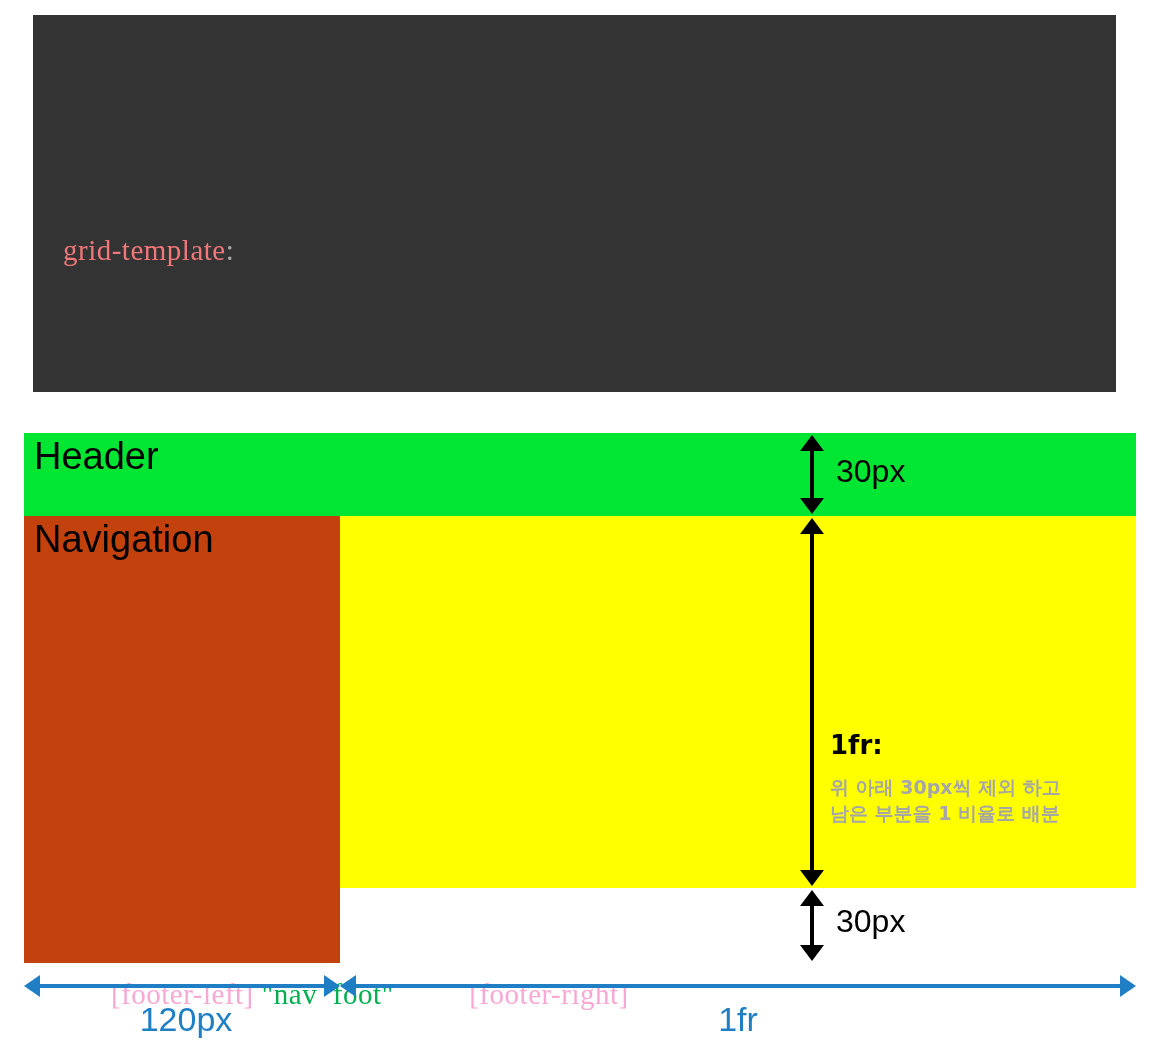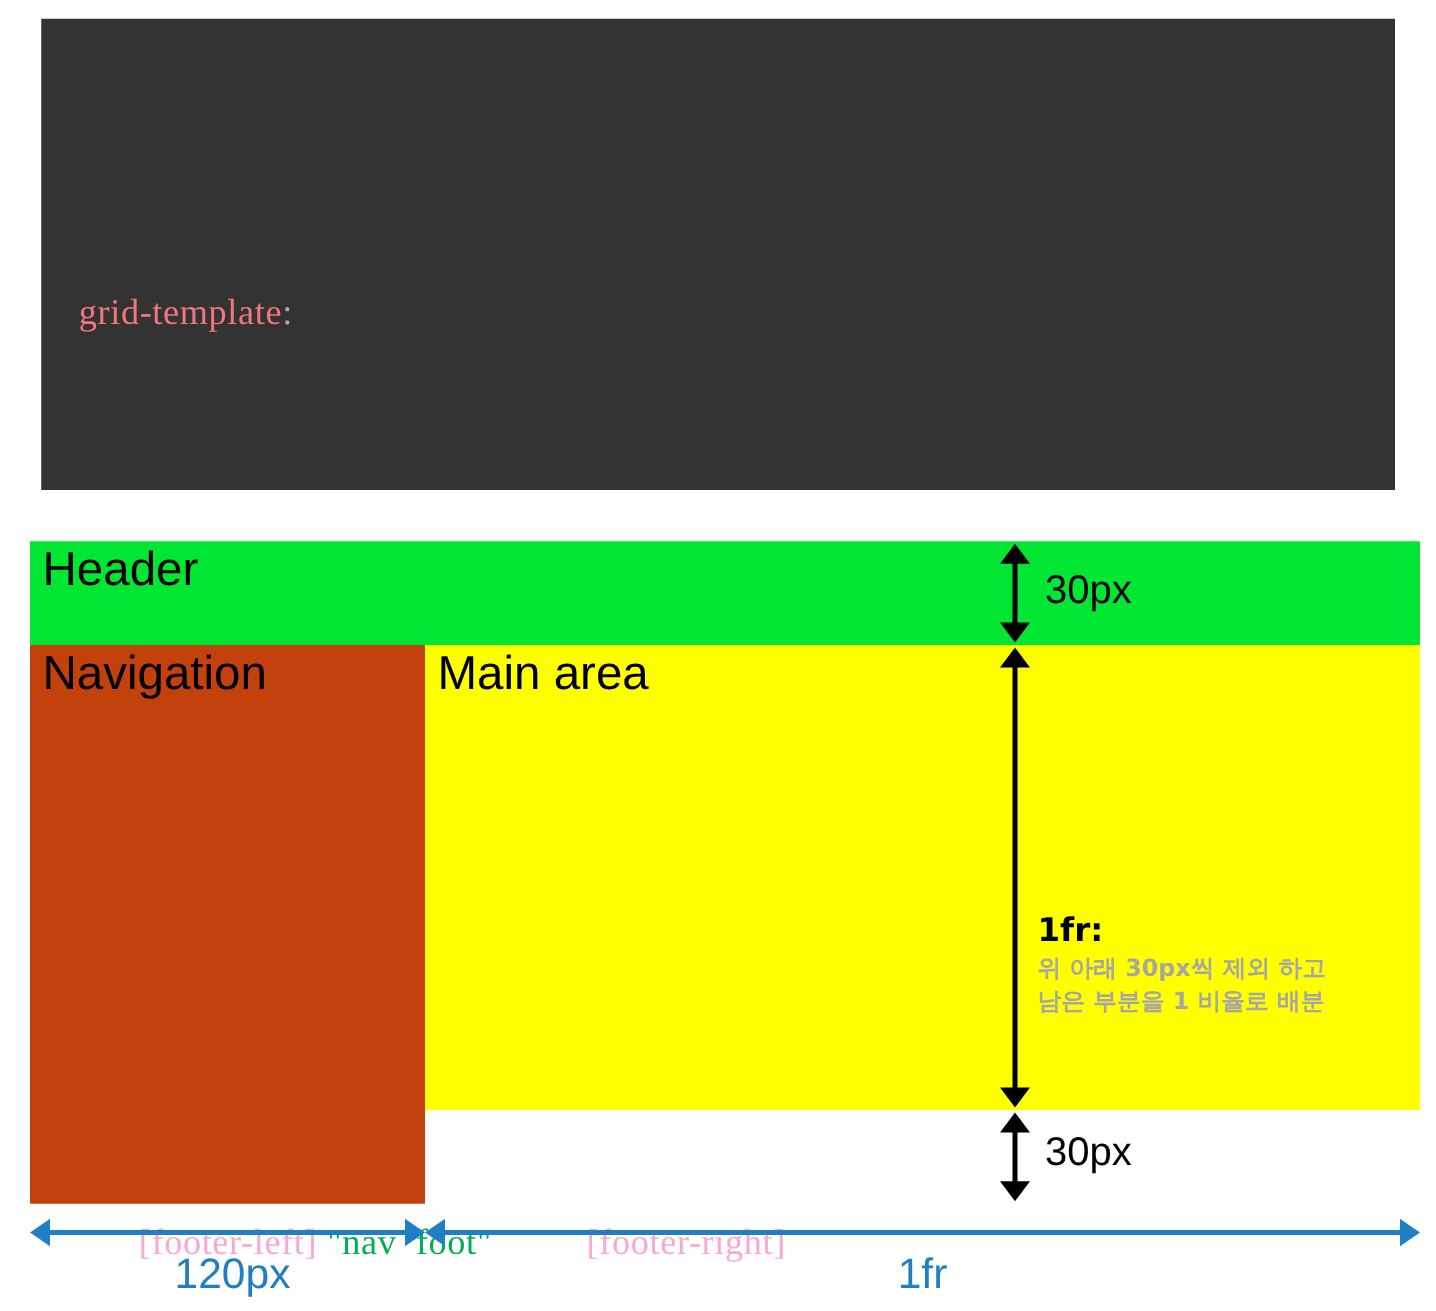--- a/index.html
+++ b/index.html
@@ -75,21 +75,21 @@
     position: absolute;
     left: 490px; top: 215px;
     width: 260px;
   }
   #fr-title {
     font-family: "DejaVu Sans", sans-serif;
     font-size: 26px;
     font-weight: bold;
     color: #000000;
     line-height: 1.15;
-    margin-bottom: 2px;
+    margin-bottom: 14px;
   }
   .fr-desc {
     font-family: "DejaVu Sans", sans-serif;
     font-size: 19px;
     font-weight: bold;
     color: #a6a6a6;
     line-height: 1.35;
     white-space: nowrap;
   }
 
@@ -184,21 +184,20 @@
 
   <div class="cell" id="cell-header">
     <span>Header</span>
   </div>
 
   <div class="cell" id="cell-nav">
     <span>Navigation</span>
   </div>
 
   <div class="cell" id="cell-main">
-    <span>Main area</span>
 
     <div id="fr-annotation">
       <div id="fr-title">1fr:</div>
       <div class="fr-desc">위 아래 30px씩 제외 하고</div>
       <div class="fr-desc">남은 부분을 1 비율로 배분</div>
     </div>
   </div>
 
 
   <div class="v-arrow" id="arrow-header-30">

